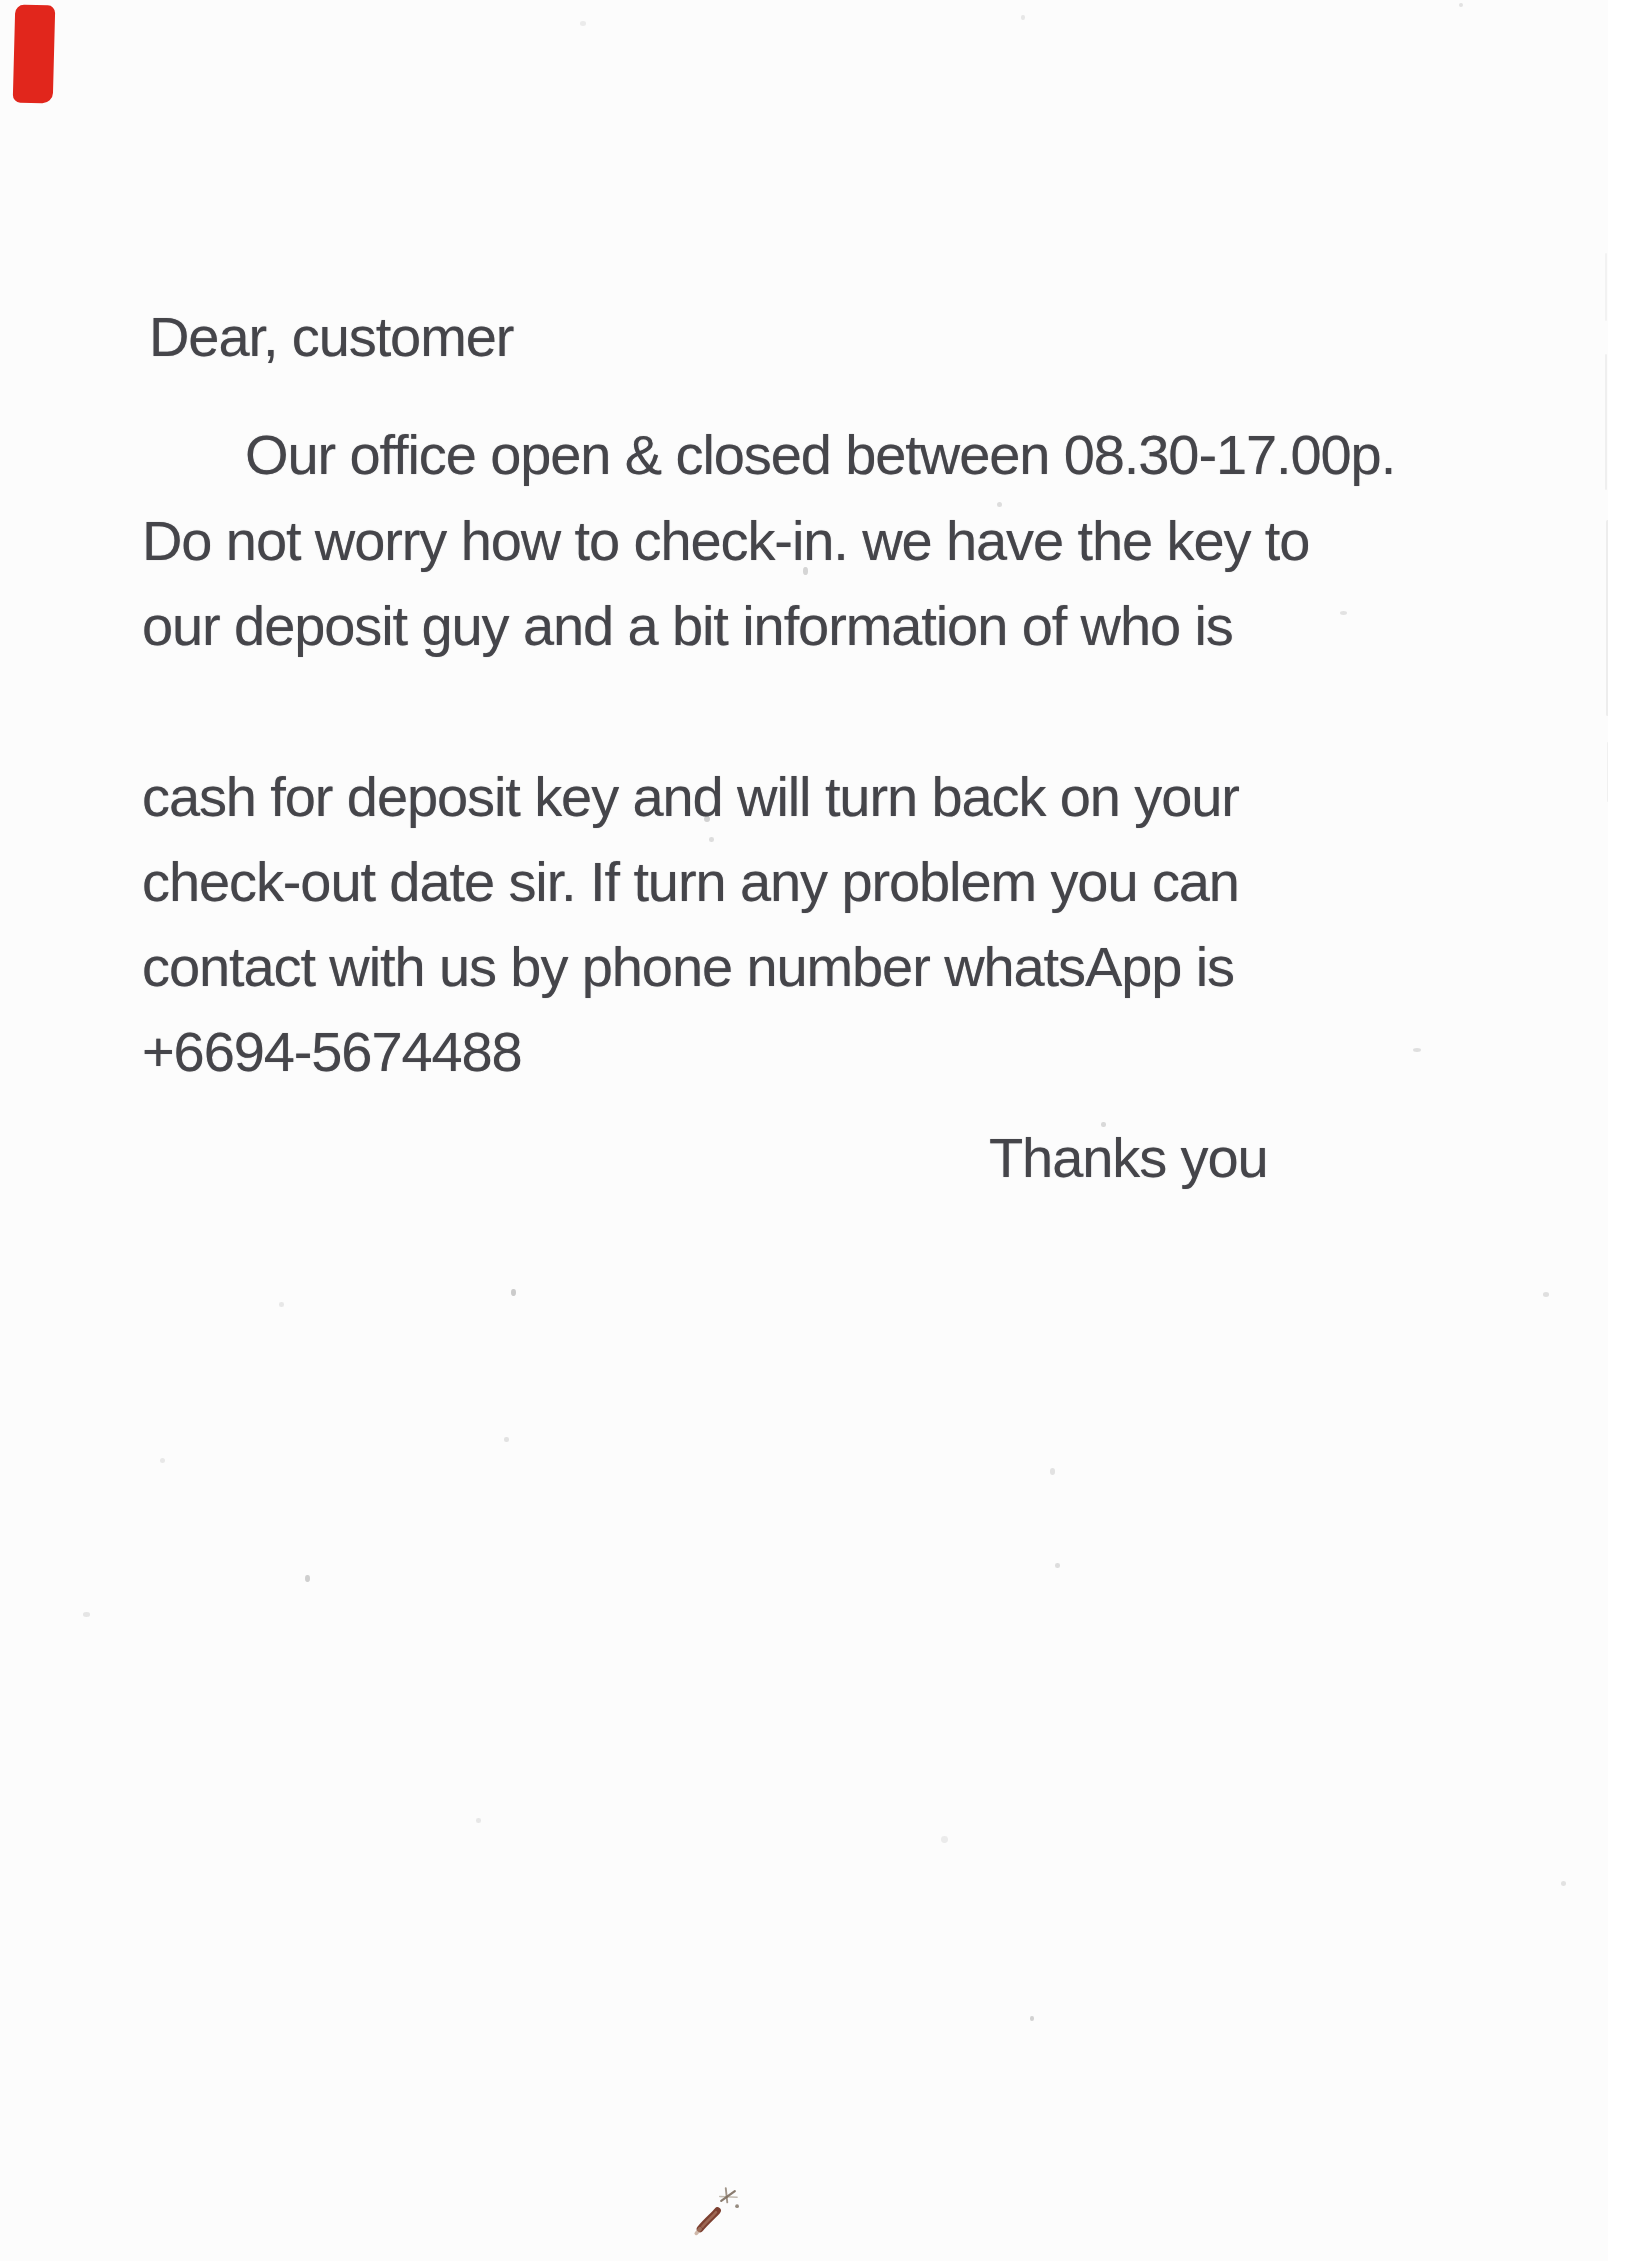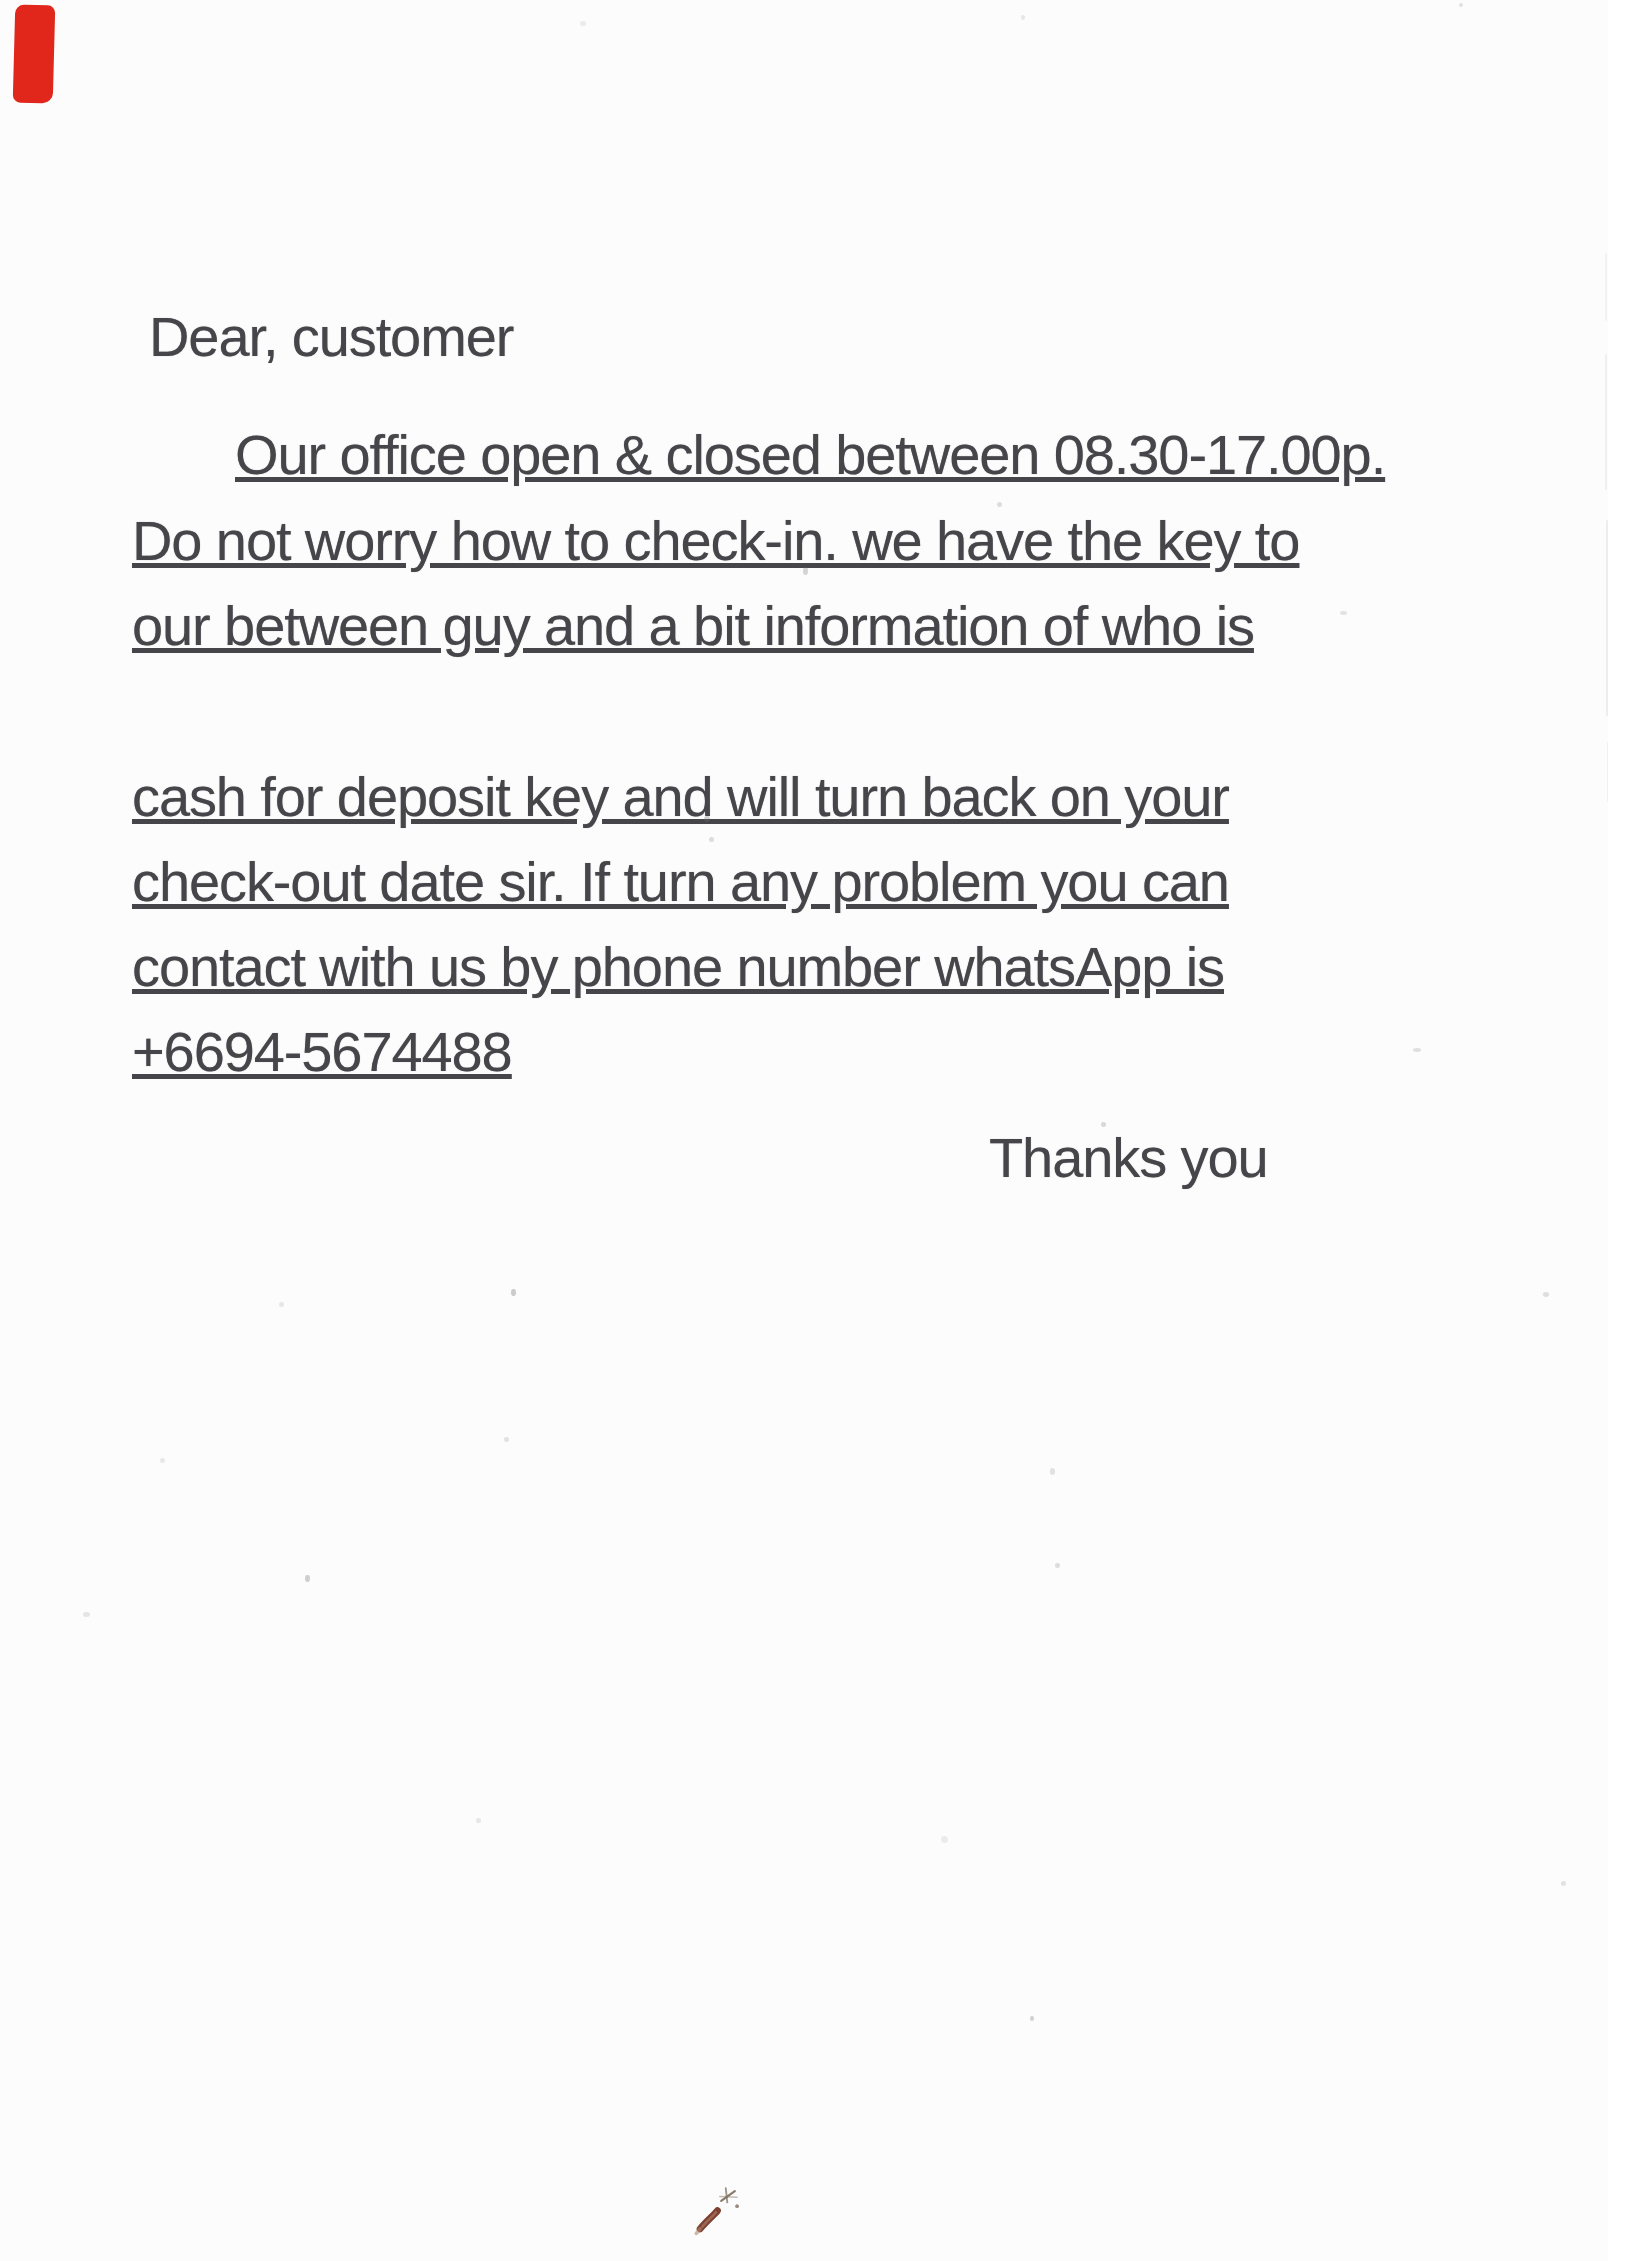--- a/index.html
+++ b/index.html
@@ -19,21 +19,21 @@
   .txt {
     position: absolute;
     white-space: nowrap;
     font-size: 56px;
     letter-spacing: -1.1px;
     line-height: 68px;
     color: var(--ink, #45454a);
     text-shadow: 0 0 0.9px rgba(70,70,75,0.55);
   }
   .salutation { left: 149px; top: 303px; }
-  .line  { left: 132px; text-decoration: underline; }
+  .line  { left: 142px; }
   .line0 { top: 421px; padding-left: 103px; }
   .line1 { top: 507px; }
   .line2 { top: 592px; }
   .line3 { top: 678px; }
   .line4 { top: 763px; }
   .line5 { top: 848px; }
   .line6 { top: 933px; }
   .line7 { top: 1018px; text-align: right; }
   .closing { left: 966px; top: 1124px; margin-left: 23px; }
 
@@ -66,21 +66,21 @@
 </head>
 <body>
 
 <div class="page">
 
   <div class="red-mark"></div>
 
   <div class="txt salutation">Dear, customer</div>
   <div class="txt line line0">Our office open &amp; closed between 08.30-17.00p.</div>
   <div class="txt line line1">Do not worry how to check-in. we have the key to</div>
-  <div class="txt line line2">our between guy and a bit information of who is</div>
+  <div class="txt line line2">our deposit guy and a bit information of who is</div>
   <div class="txt line line4">cash for deposit key and will turn back on your</div>
   <div class="txt line line5">check-out date sir. If turn any problem you can</div>
   <div class="txt line line6">contact with us by phone number whatsApp is</div>
   <div class="txt line line7">+6694-5674488</div>
   <div class="txt closing">Thanks you</div>
 
   <div class="streak" style="left:1605px; top:253px;  width:2.3px; height:68px;  opacity:.10;"></div>
   <div class="streak" style="left:1605px; top:354px;  width:2.3px; height:136px; opacity:.13;"></div>
   <div class="streak" style="left:1606px; top:520px;  width:3px; height:196px; opacity:.15;"></div>
   <div class="streak" style="left:1607px; top:742px;  width:2.3px; height:60px;  opacity:.12;"></div>

